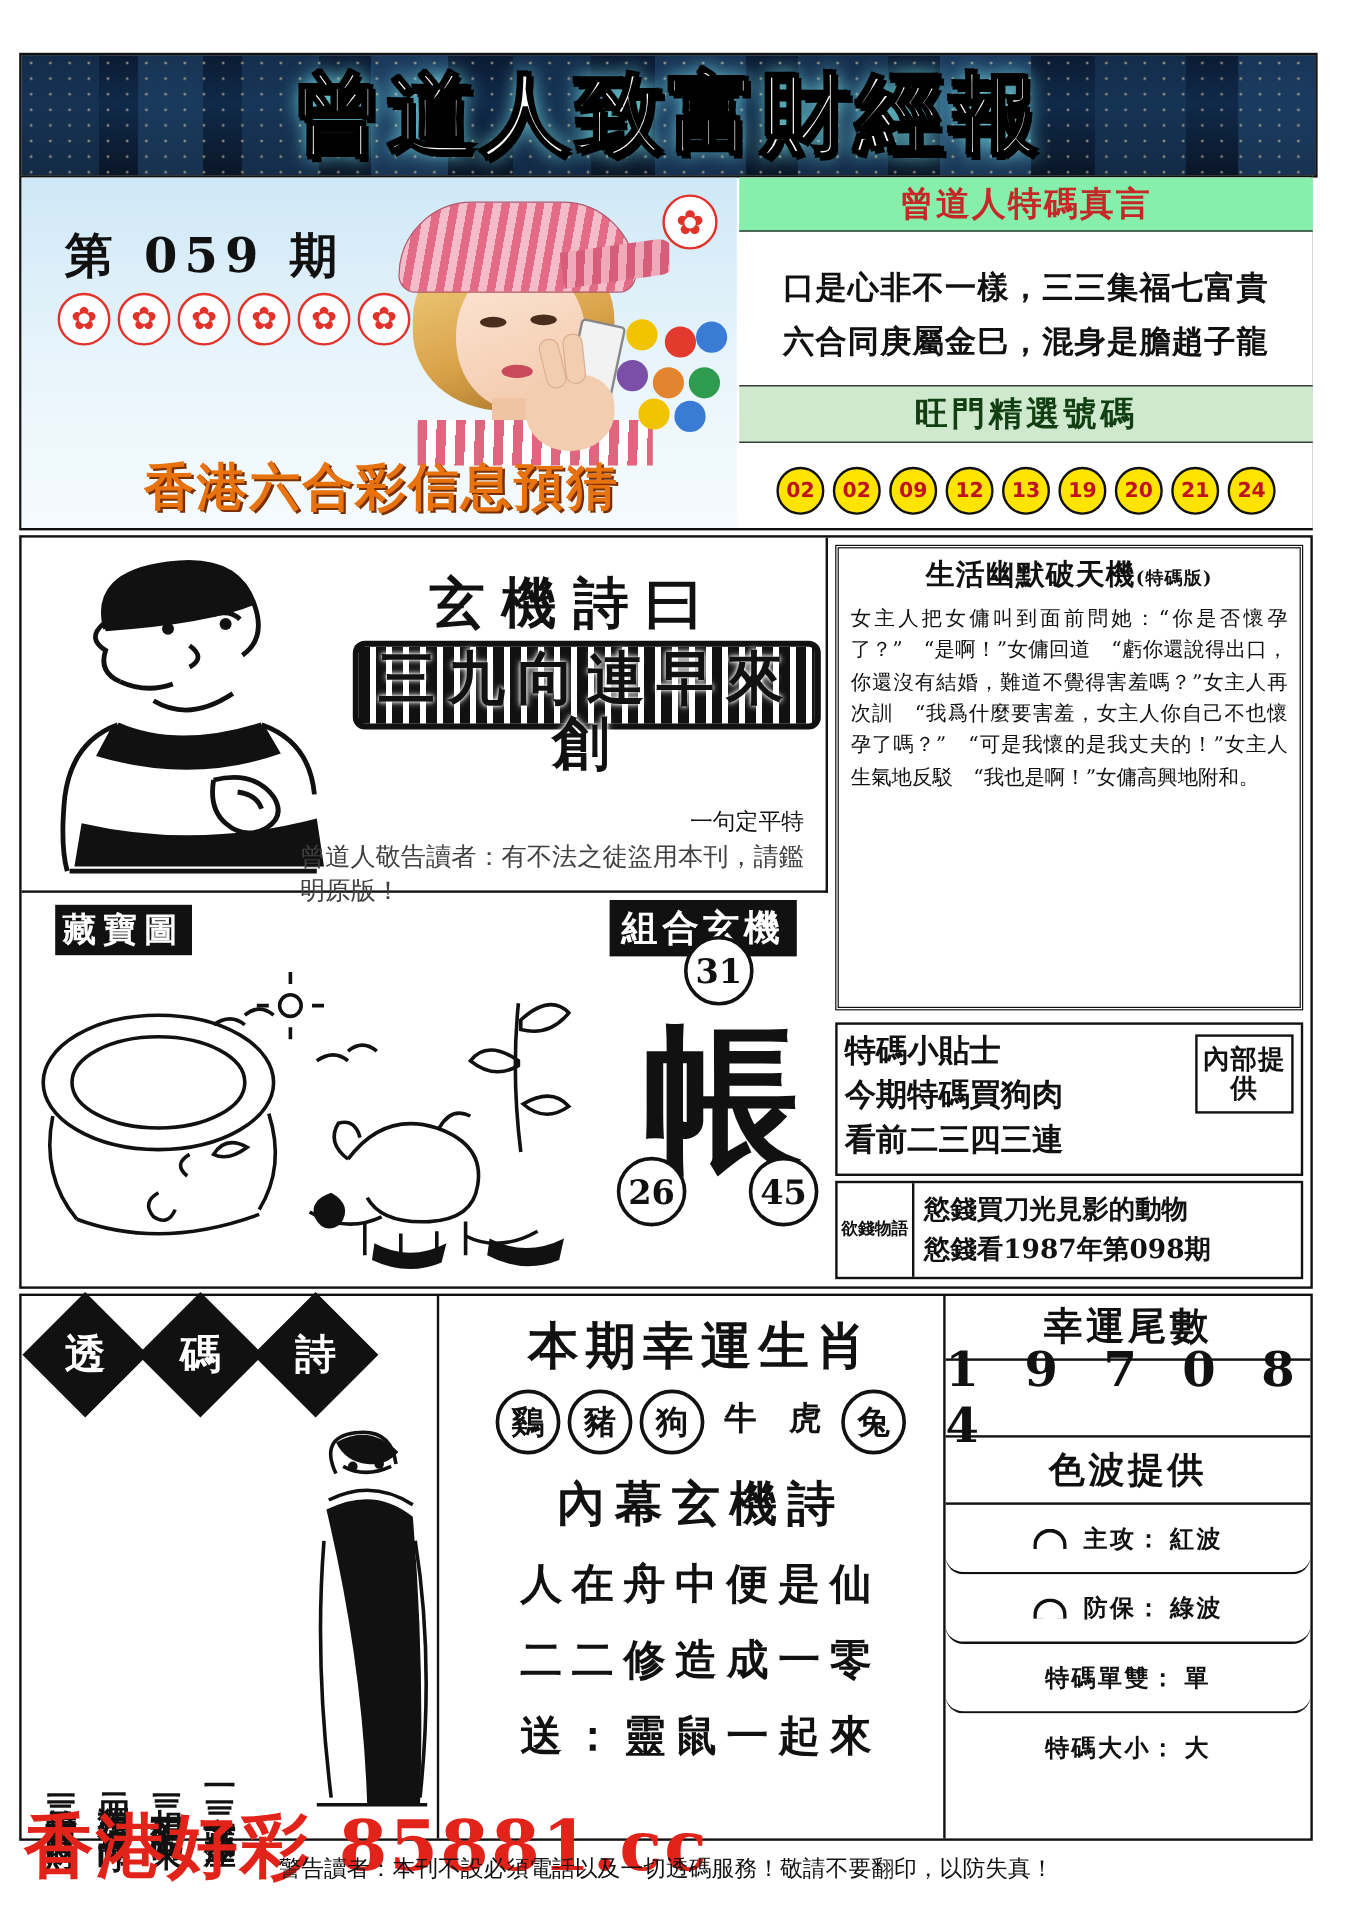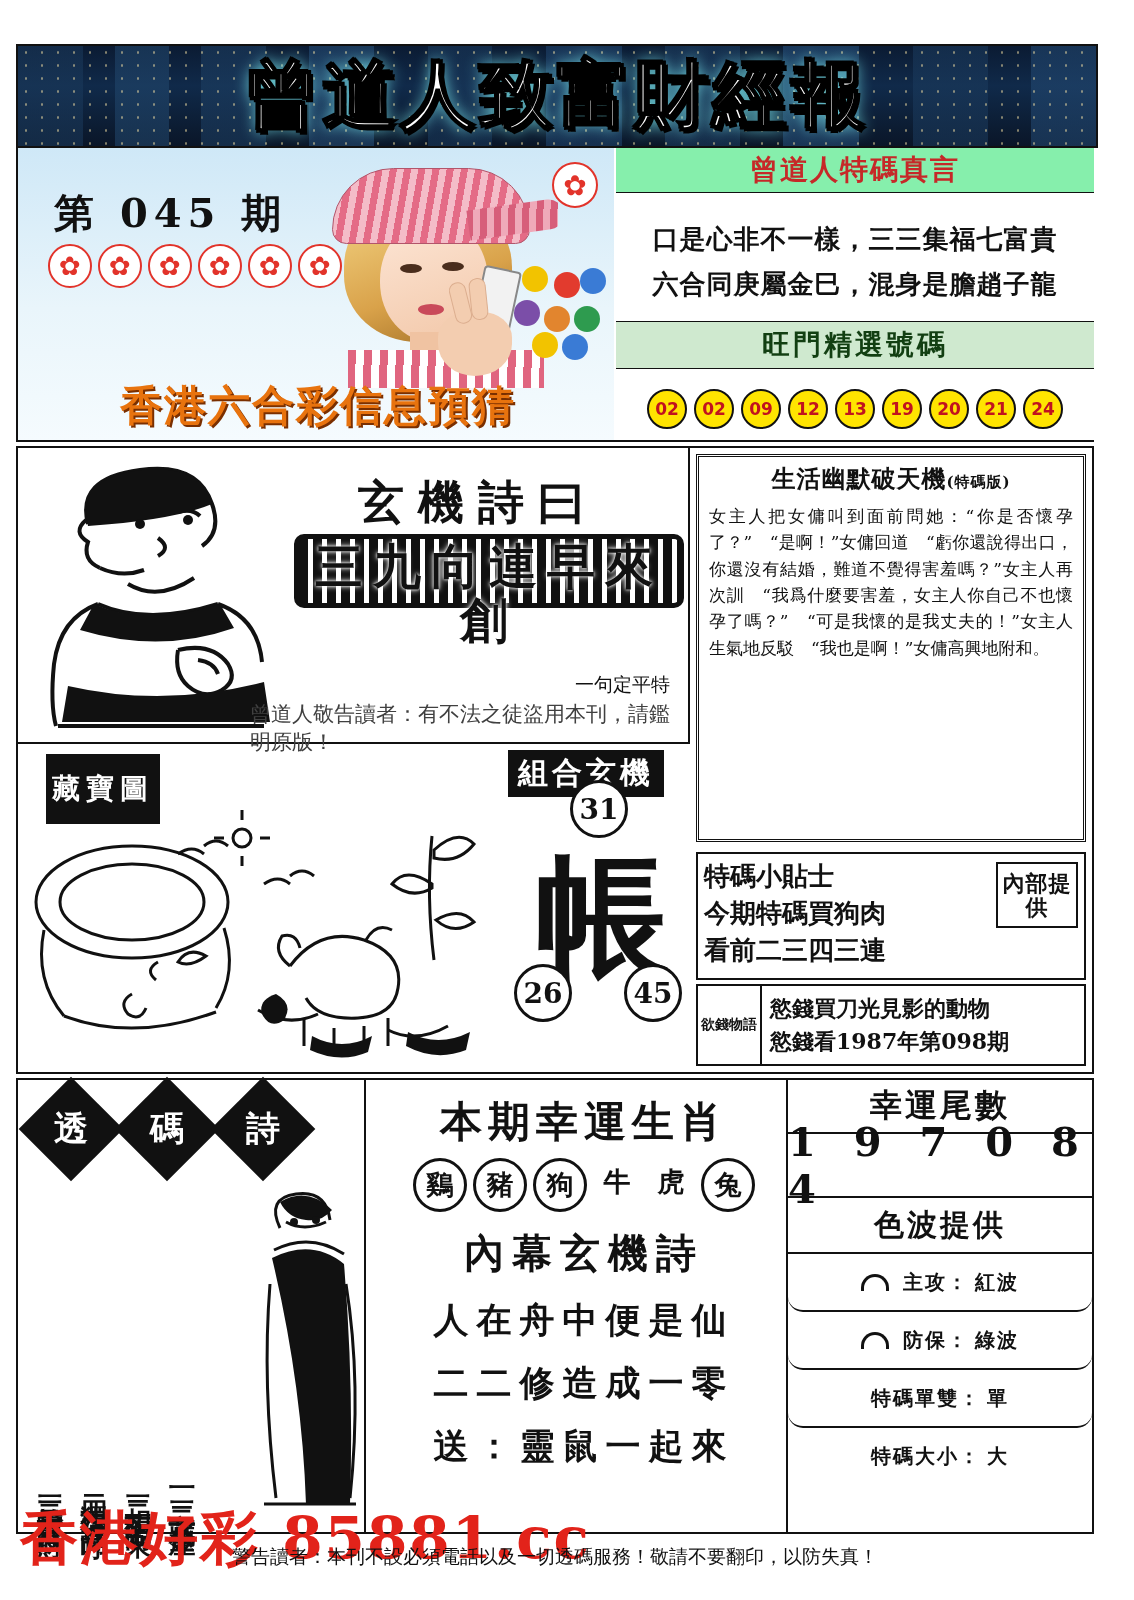--- a/index.html
+++ b/index.html
@@ -87,21 +87,21 @@
     background:repeating-linear-gradient(90deg,#111 0 9px,#fff 9px 14px);}
   .poem-block span{display:block;text-align:center;font-family:"DejaVu Serif","Liberation Serif",serif;
     font-weight:bold;font-size:48px;letter-spacing:10px;color:#111;line-height:54px;
     text-shadow:0 0 6px #fff, 0 0 3px #fff;}
   .one-line{position:absolute;right:18px;top:224px;font-family:"DejaVu Serif","Liberation Serif",serif;font-size:19px;color:#111;}
   .warn1{position:absolute;left:232px;top:252px;font-family:"DejaVu Serif","Liberation Serif",serif;font-size:21px;color:#404040;}
 
   .oldman{position:absolute;left:10px;top:6px;width:260px;height:280px;}
   .mid-left2{position:absolute;left:0;top:296px;width:672px;height:328px;box-sizing:border-box;}
   .tag-box{position:absolute;font-family:"DejaVu Serif","Liberation Serif",serif;font-weight:bold;color:#111;}
-  .cangbao{left:28px;top:10px;font-size:28px;letter-spacing:6px;background:#111;color:#fff;padding:16px 6px;}
+  .cangbao{left:28px;top:10px;font-size:28px;letter-spacing:6px;background:#111;color:#fff;padding:2px 6px;}
   .zuhe{position:absolute;left:490px;top:6px;font-size:30px;letter-spacing:4px;background:#111;color:#fff;padding:3px 10px;
     font-family:"DejaVu Serif","Liberation Serif",serif;font-weight:bold;}
   .circnum{position:absolute;width:52px;height:52px;border-radius:50%;border:3px solid #111;
     display:flex;align-items:center;justify-content:center;font-size:28px;font-weight:bold;color:#111;
     font-family:"DejaVu Serif","Liberation Serif",serif;background:#fff;}
   .bigchar{position:absolute;left:518px;top:106px;font-family:"DejaVu Serif","Liberation Serif",serif;
     font-weight:bold;font-size:132px;color:#111;line-height:1;}
 
   .mid-right{position:absolute;left:672px;top:0;width:402px;height:624px;box-sizing:border-box;}
   .joke-box{position:absolute;left:6px;top:6px;width:390px;height:388px;border:3px double #111;box-sizing:border-box;padding:6px 10px;}
@@ -161,21 +161,21 @@
 
   <div class="masthead">
     <div class="city"></div>
     <div class="citylights"></div>
     <div class="mast-title">曾道人致富財經報</div>
   </div>
 
   <div class="upper">
 
     <div class="upper-left">
-      <div class="issue">第 045 期</div>
+      <div class="issue">第 059 期</div>
 
       <div class="flames">
         <div class="flame">✿</div>
         <div class="flame">✿</div>
         <div class="flame">✿</div>
         <div class="flame">✿</div>
         <div class="flame">✿</div>
         <div class="flame">✿</div>
       </div>
 

